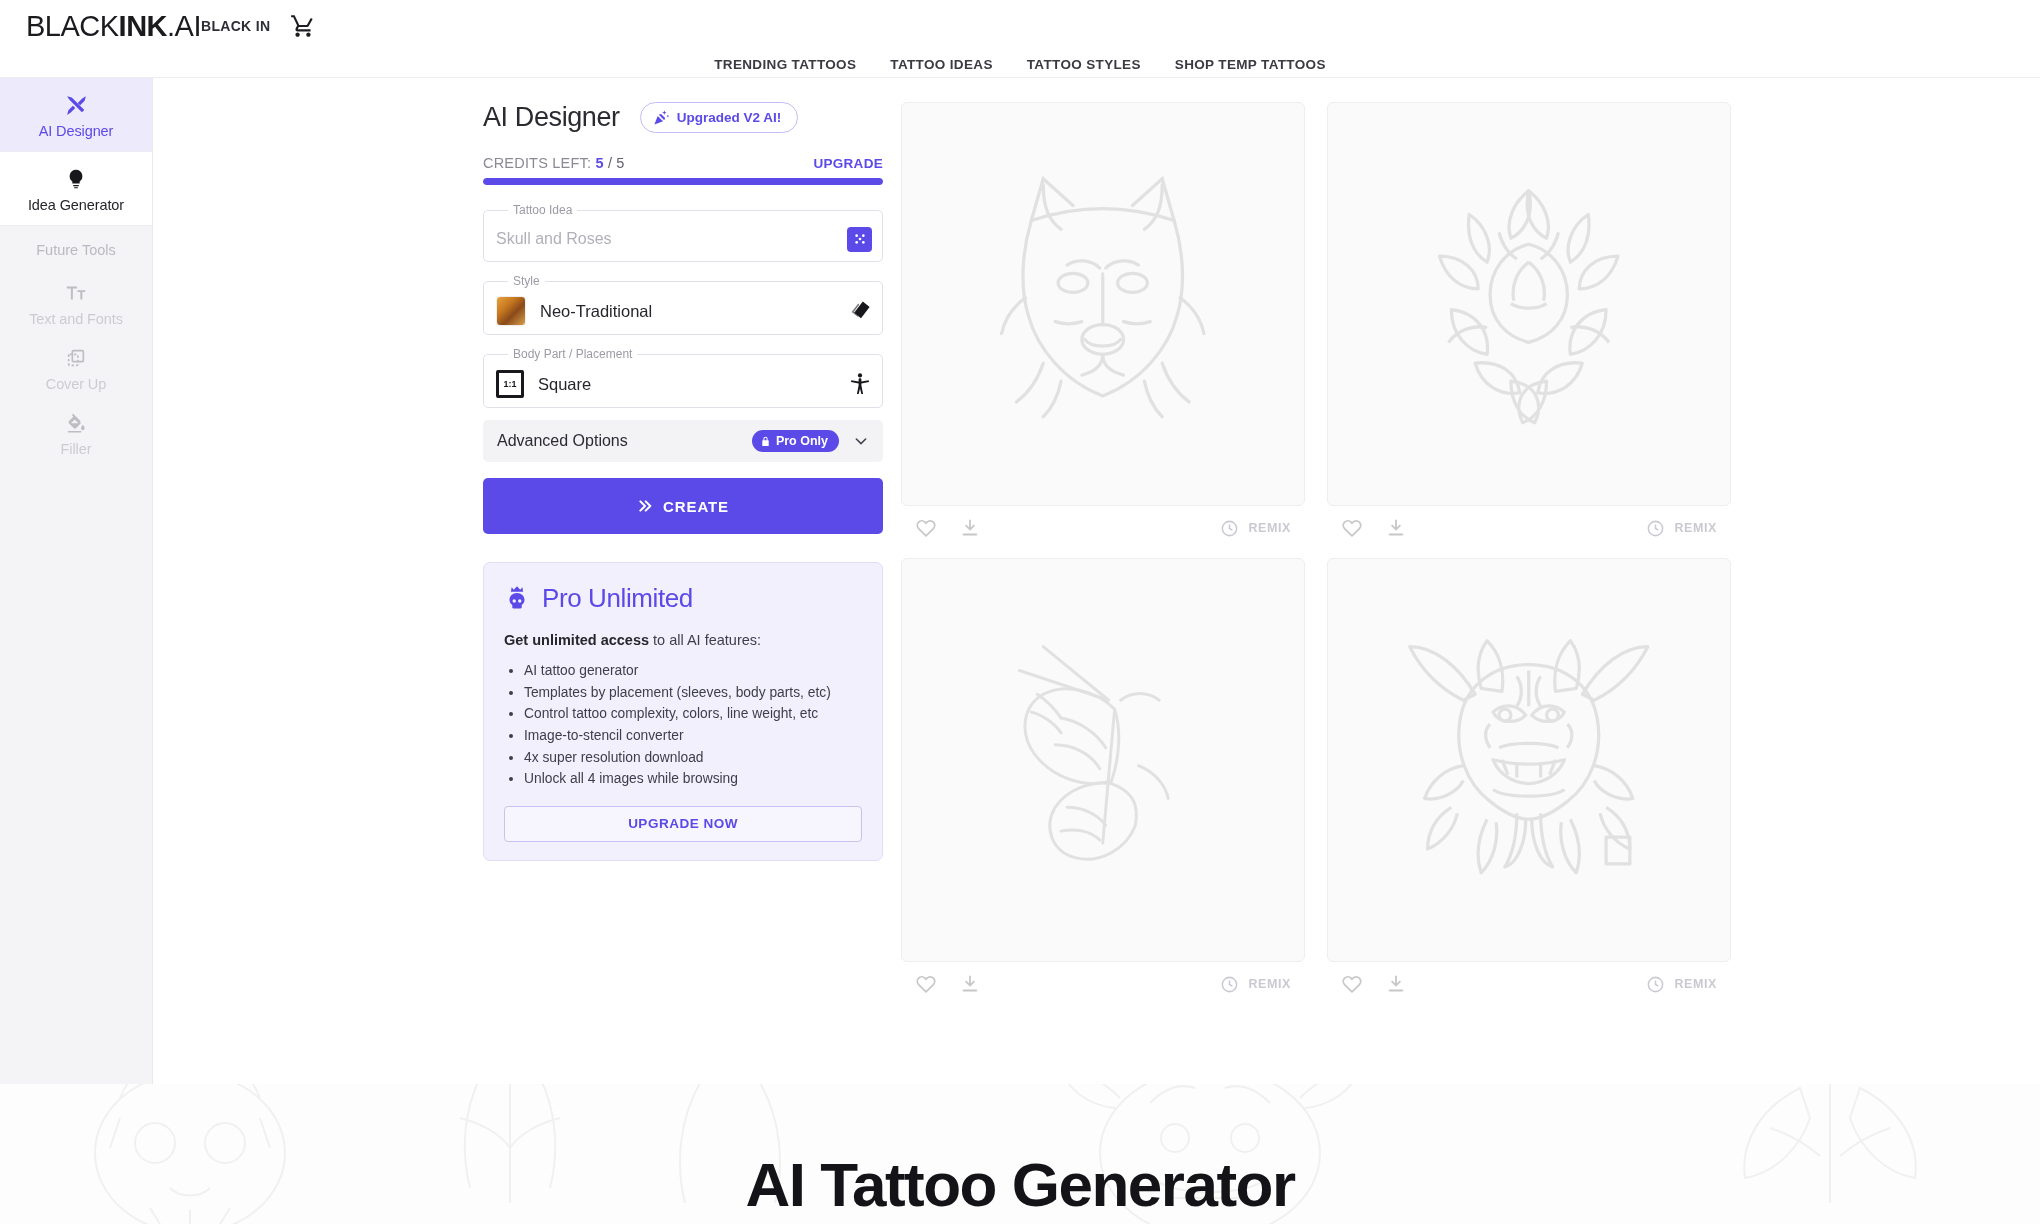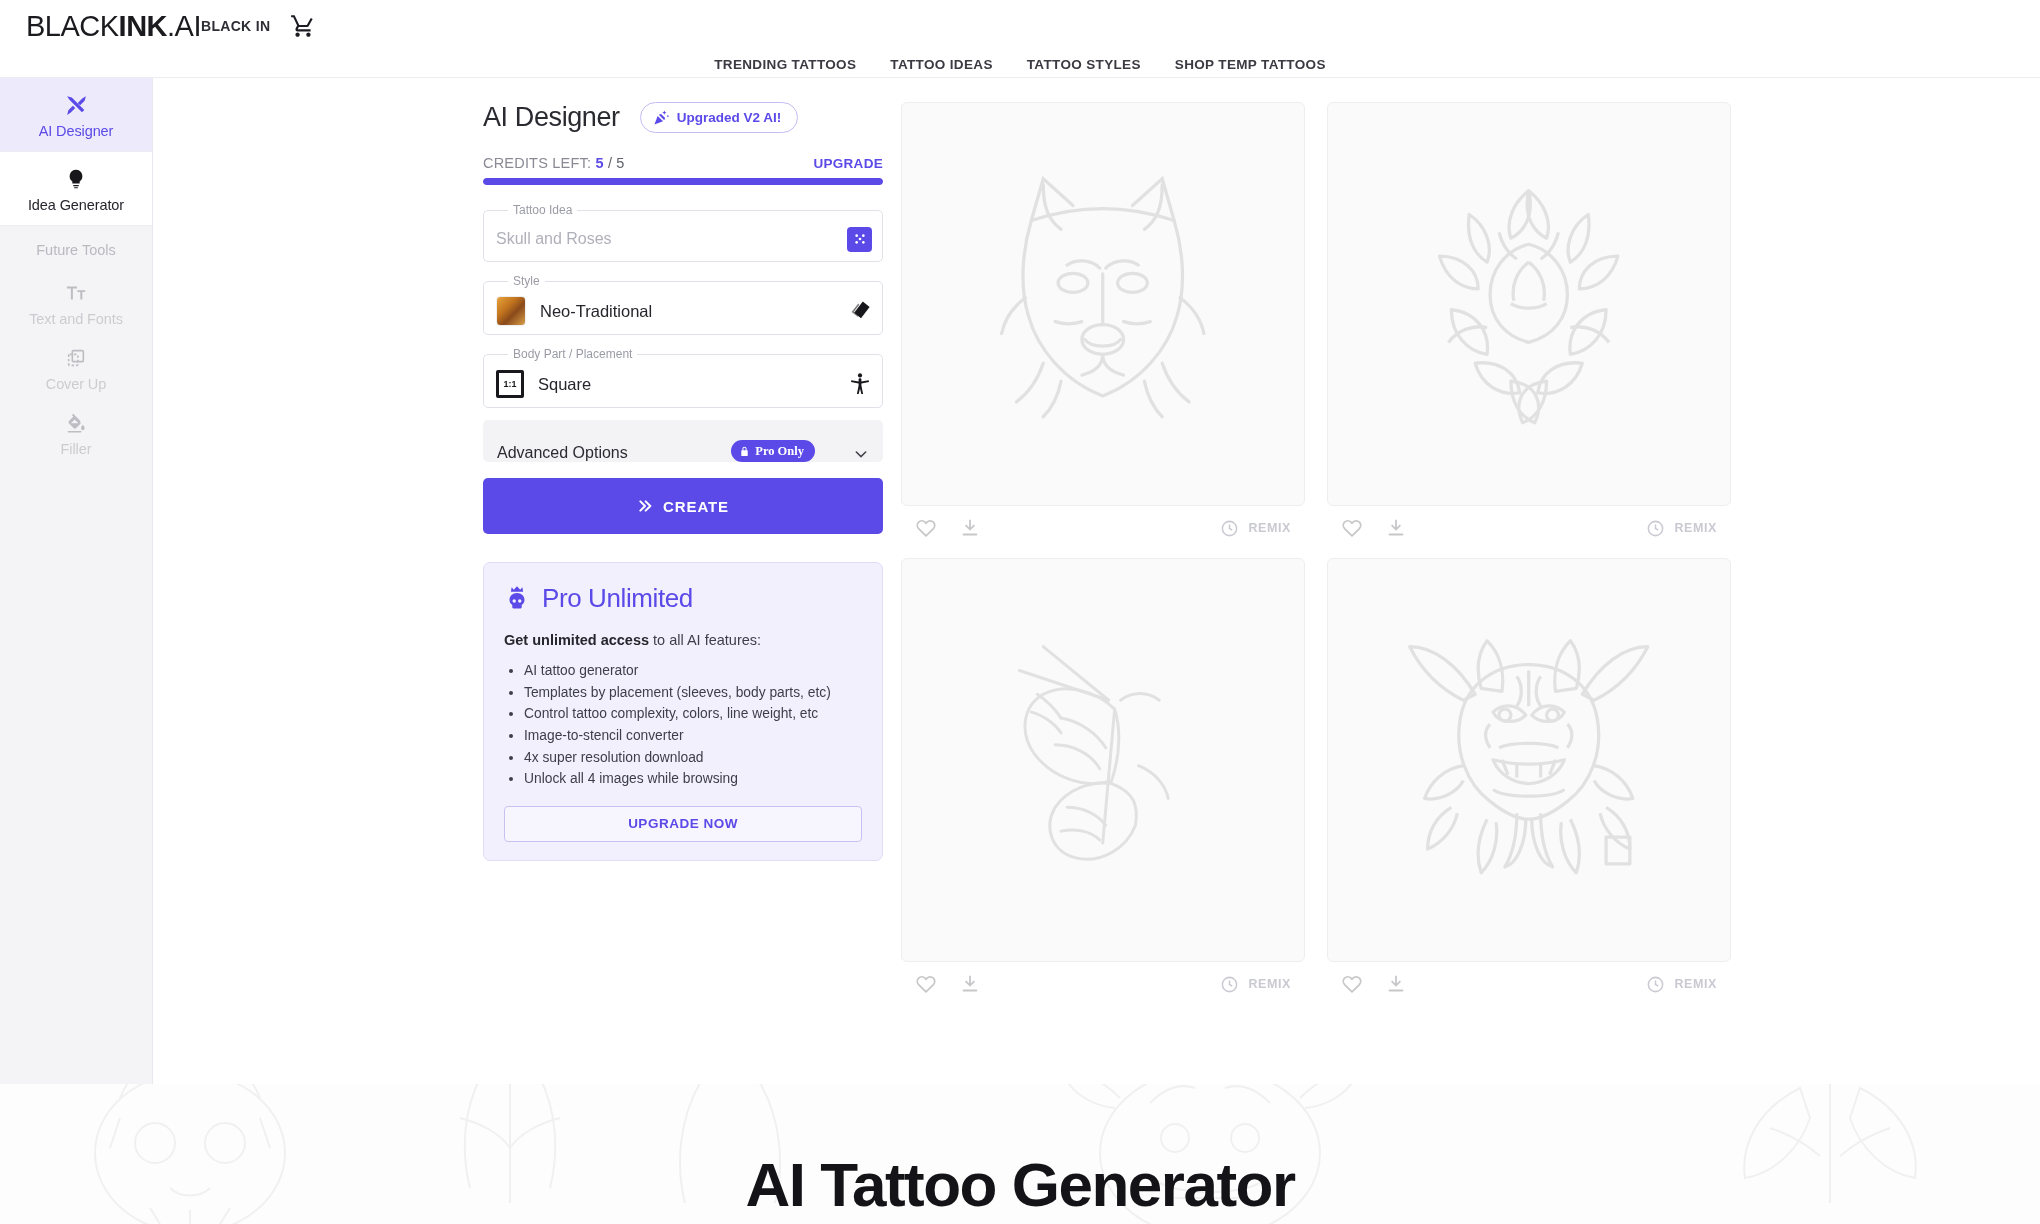--- a/index.html
+++ b/index.html
@@ -158,28 +158,28 @@
   .val { font-size: 16.5px; color: #26262d; margin-left: 14px; flex: 1; }
   .ratio-ico {
     width: 28px; height: 28px; flex:0 0 28px; border: 3px solid #17171c; border-radius: 2px;
     display:flex; align-items:center; justify-content:center;
     font-size: 9px; font-weight:700; color:#17171c;
   }
   .right-ico { width: 24px; height: 24px; cursor:pointer; }
 
   .adv {
     background: #f3f3f5; border-radius: 5px; height: 42px;
-    display:flex; align-items:flex-end; padding: 0 14px 0 14px;
-    margin-bottom: 16px; cursor:pointer;gap:24px;
+    display:flex; align-items:center; padding: 0 14px 0 14px;
+    margin-bottom: 16px; cursor:pointer;
   }
   .adv .t { font-size: 16px; color: #2b2b33; flex:1; }
   .pro-pill {
     background:#5b4ae8; color:#fff; border-radius:14px; height:22px;
     display:flex; align-items:center; gap:5px; padding: 0 11px 0 8px;
-    font-size: 12.5px; font-weight: 600; white-space:nowrap;font-family:Liberation Serif, serif;
+    font-size: 12.5px; font-weight: 600; white-space:nowrap;
   }
   .chev { margin-left: 14px; width:16px; height:16px; }
 
   .create-btn {
     background:#5b4ae8; color:#fff; border:0; border-radius:5px;
     height: 56px; width: 100%; cursor:pointer;
     display:flex; align-items:center; justify-content:center; gap:10px;
     font-family:"Liberation Sans", sans-serif;
     font-size: 15px; font-weight: 700; letter-spacing: .9px;
     margin-bottom: 28px;

